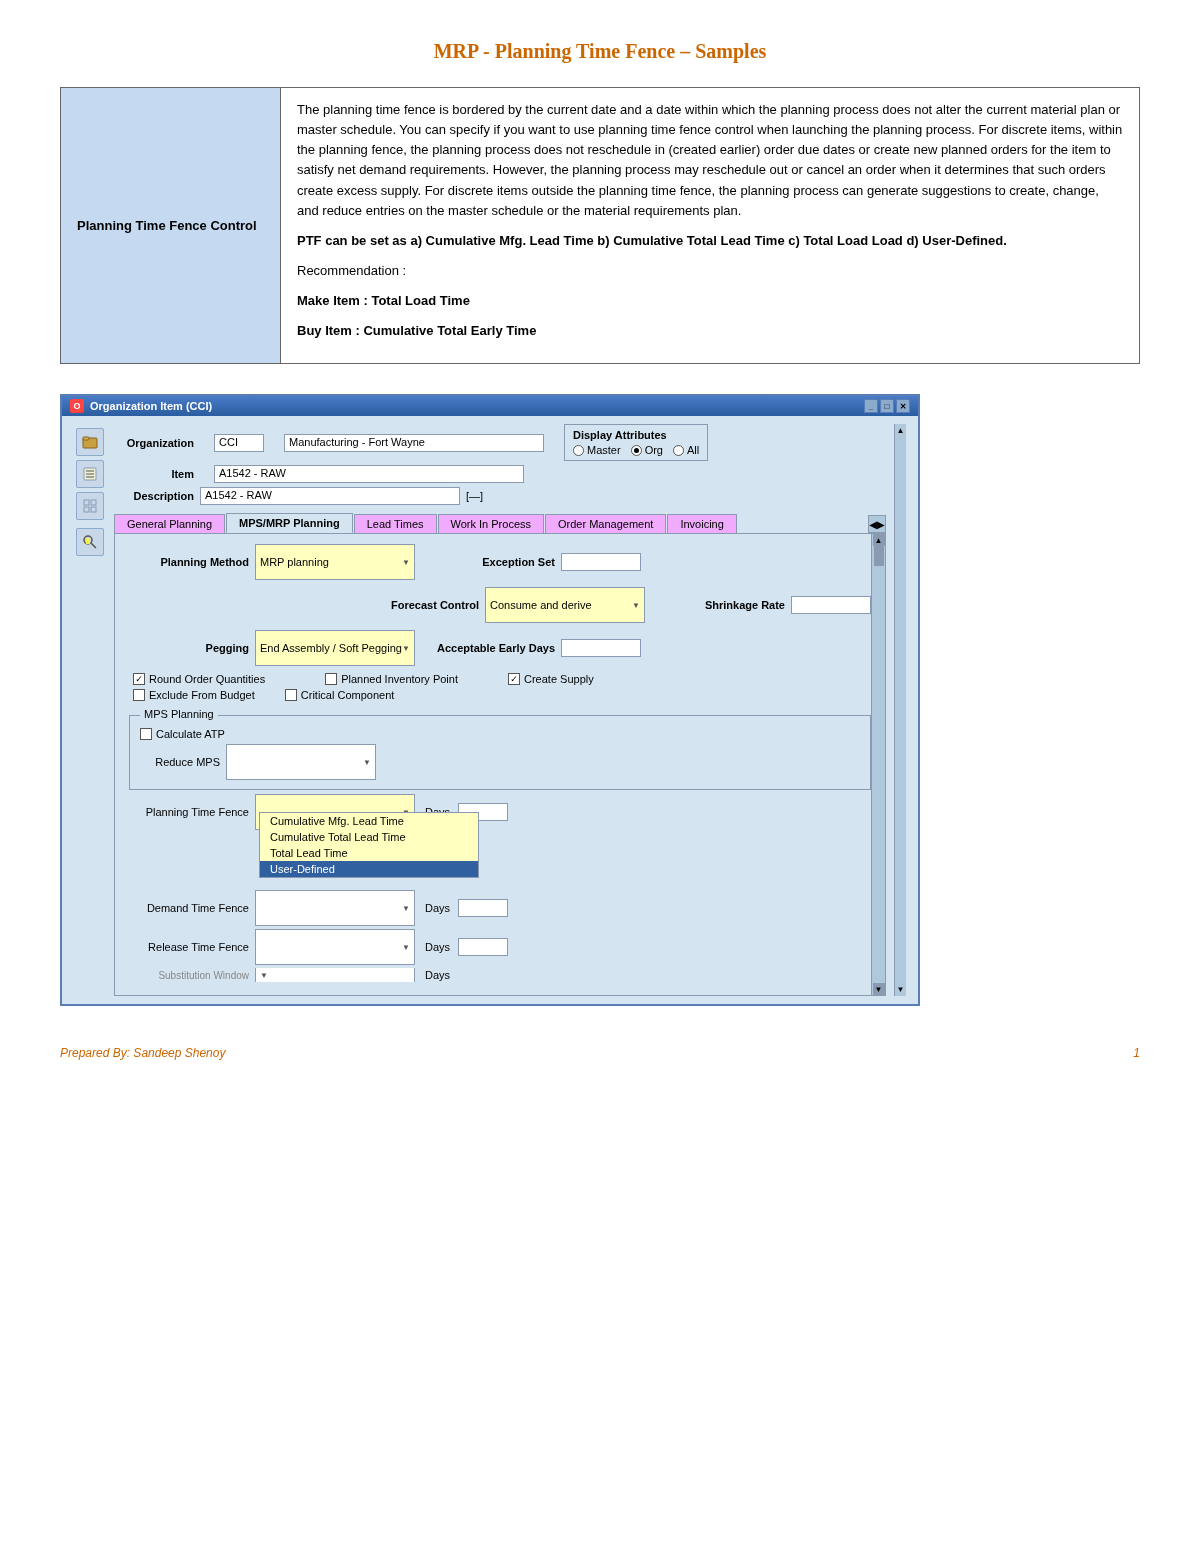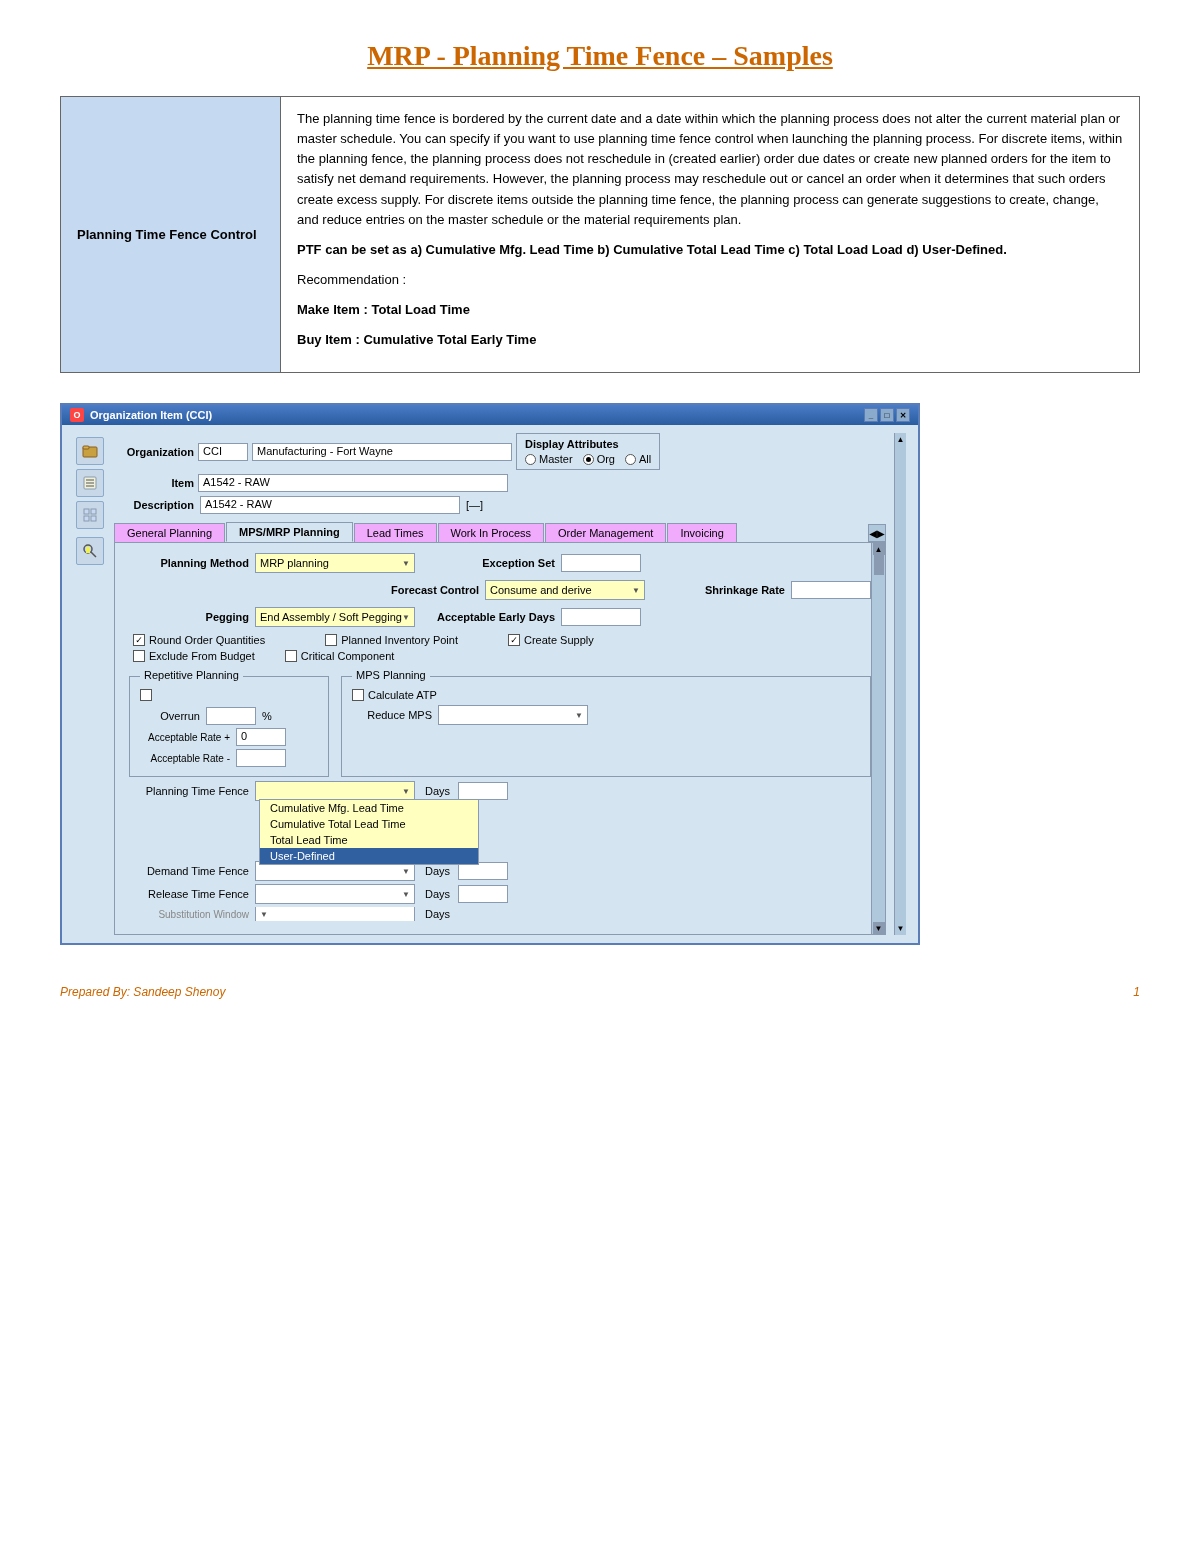--- a/index.html
+++ b/index.html
@@ -9,24 +9,23 @@
       font-size: 13px;
       color: #000;
       width: 1200px;
       min-height: 1553px;
       padding: 40px 60px;
     }
 
     
     .page-title {
       text-align: center;
-      font-size: 28px;
+      font-size: 20px;
       font-weight: bold;
       color: #cc6600;
-      text-decoration: underline;
       margin-bottom: 24px;
       font-family: 'Times New Roman', serif;
     }
 
     
     .definition-heading {
       font-size: 14px;
       font-weight: bold;
       text-decoration: underline;
       margin-bottom: 12px;
@@ -160,21 +159,21 @@
     }
 
     .form-fields {
       flex: 1;
     }
 
     .field-row {
       display: flex;
       align-items: center;
       margin-bottom: 4px;
-      gap: 4px;
+      gap: 20px;
     }
 
     .field-label {
       font-weight: bold;
       font-size: 11px;
       min-width: 80px;
       text-align: right;
       color: #000;
     }
 
@@ -306,21 +305,21 @@
       font-size: 11px;
       min-width: 120px;
       text-align: right;
     }
 
     .dropdown-field {
       background: #ffffc0;
       border: 1px solid #8a9ab0;
       padding: 1px 4px;
       font-size: 11px;
-      height: 20px;
+      height: 36px;
       font-family: Arial, sans-serif;
       display: flex;
       align-items: center;
       justify-content: space-between;
       min-width: 150px;
     }
 
     .dropdown-arrow {
       font-size: 8px;
       color: #555;
@@ -616,41 +615,20 @@
               <span>Exclude From Budget</span>
             </div>
             <div class="checkbox-item" style="">
               <div class="checkbox-box"></div>
               <span>Critical Component</span>
             </div>
           </div>
 
           <div style="display:flex; gap:12px; margin-bottom:4px;">
 
-            <div class="section-box" style="width:200px;">
-              <span class="section-title">Repetitive Planning</span>
-              <div class="section-content">
-                <div class="checkbox-item" style="margin-bottom:6px;">
-                  <div class="checkbox-box"></div>
-                </div>
-                <div class="form-grid-row">
-                  <span class="form-grid-label-normal" style="min-width:60px; text-align:right;">Overrun</span>
-                  <div class="text-field text-field-sm" style="width:40px;"></div>
-                  <span>%</span>
-                </div>
-                <div class="form-grid-row">
-                  <span class="form-grid-label-normal" style="min-width:90px; text-align:right; font-size:10px;">Acceptable Rate +</span>
-                  <div class="text-field text-field-sm" style="width:40px;">0</div>
-                </div>
-                <div class="form-grid-row">
-                  <span class="form-grid-label-normal" style="min-width:90px; text-align:right; font-size:10px;">Acceptable Rate -</span>
-                  <div class="text-field text-field-sm" style="width:40px;"></div>
-                </div>
-              </div>
-            </div>
 
             <div class="section-box" style="flex:1;">
               <span class="section-title">MPS Planning</span>
               <div class="section-content">
                 <div class="form-grid-row" style="margin-bottom:4px;">
                   <div class="checkbox-item">
                     <div class="checkbox-box"></div>
                     <span>Calculate ATP</span>
                   </div>
                 </div>

